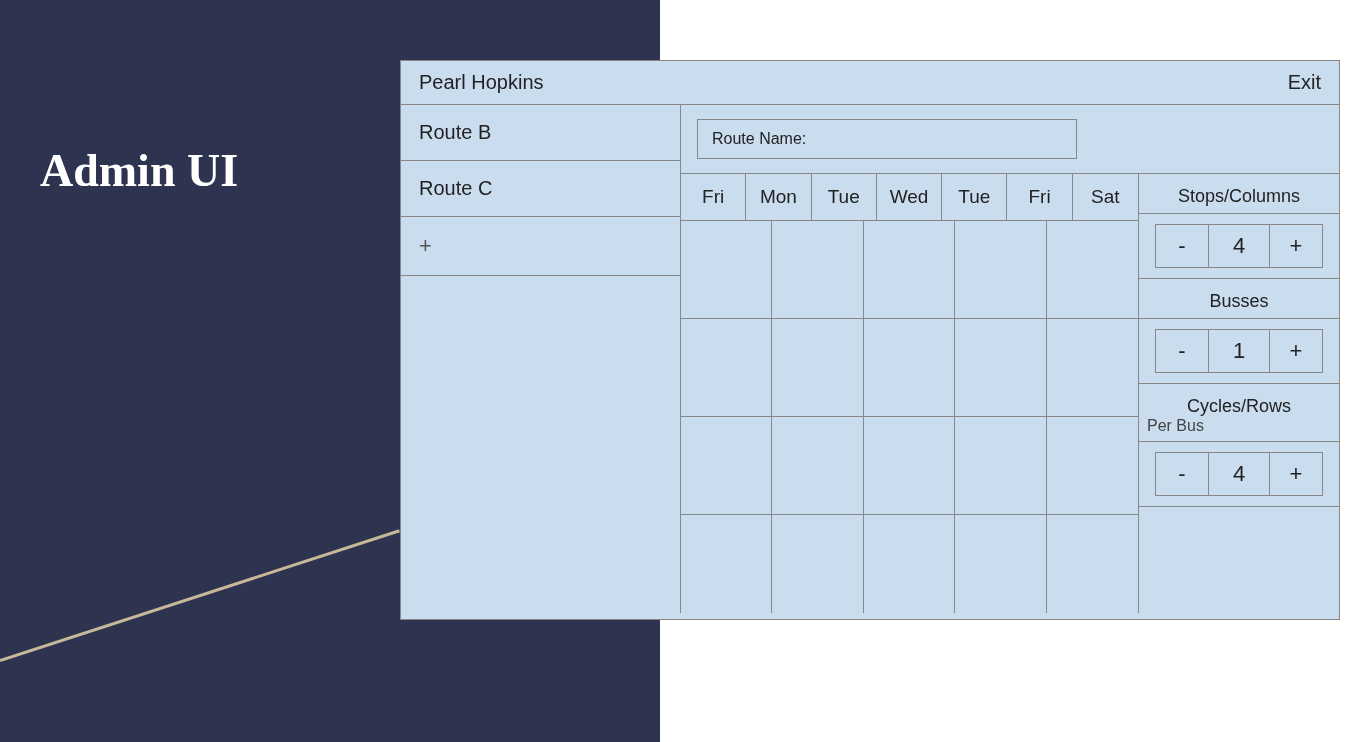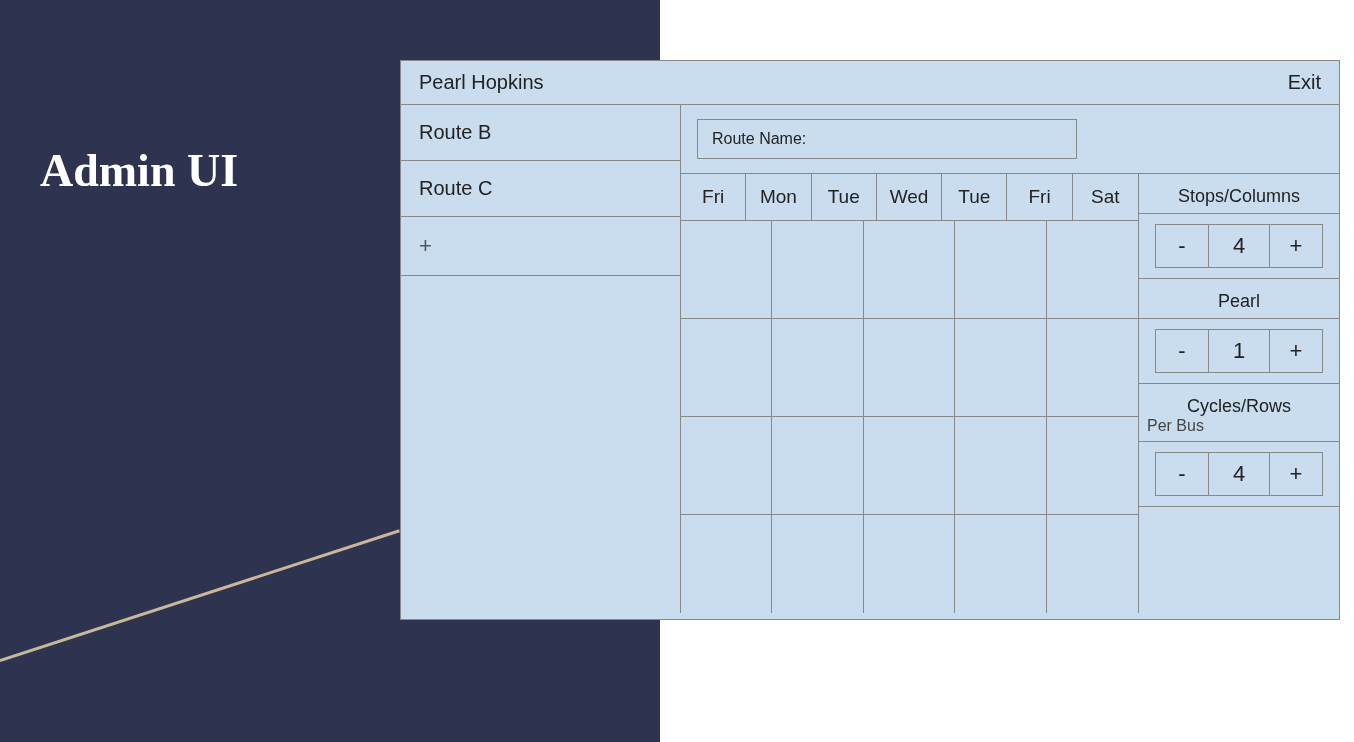--- a/index.html
+++ b/index.html
@@ -311,21 +311,21 @@
           <div class="control-group">
             <div class="control-label">Stops/Columns</div>
             <div class="control-stepper">
               <button class="stepper-btn">-</button>
               <div class="stepper-value">4</div>
               <button class="stepper-btn">+</button>
             </div>
           </div>
 
           <div class="control-group">
-            <div class="control-label">Pearl</div>
+            <div class="control-label">Busses</div>
             <div class="control-stepper">
               <button class="stepper-btn">-</button>
               <div class="stepper-value">1</div>
               <button class="stepper-btn">+</button>
             </div>
           </div>
 
           <div class="control-group">
             <div class="control-label">
               <span>Cycles/Rows</span>

